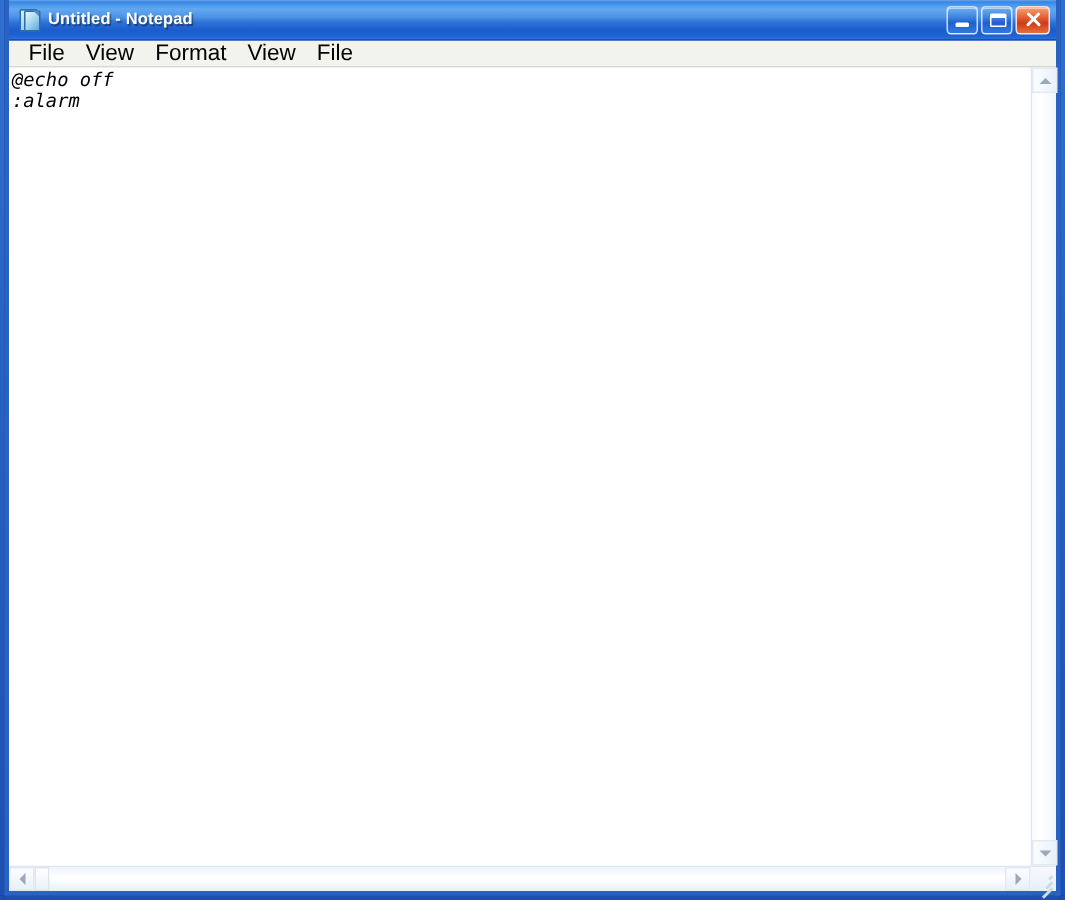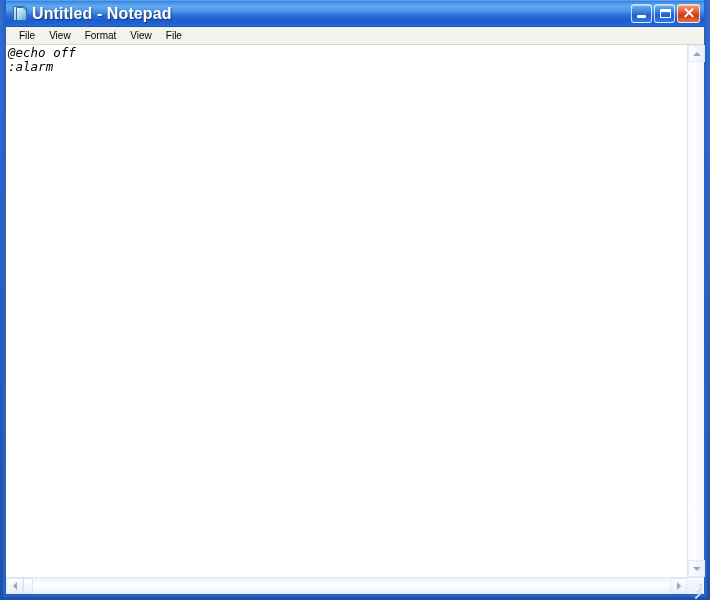--- a/index.html
+++ b/index.html
@@ -98,21 +98,21 @@
   .np-icon .fold {
     position: absolute;
     right: 1px; top: 2px;
     width: 0; height: 0;
     border-left: 4px solid transparent;
     border-top: 4px solid #4d90c4;
   }
 
   #title-text {
     color: #ffffff;
-    font-size: 16px;
+    font-size: 11px;
     font-weight: bold;
     letter-spacing: .1px;
     text-shadow: 1px 1px 1px rgba(0,0,0,.45);
     flex: 1 1 auto;
     white-space: nowrap;
     overflow: hidden;
     line-height: 27px;
     padding-top: 1px;
   }
 
@@ -176,21 +176,21 @@
     flex: 0 0 18px;
     height: 18px;
     background: #f3f3ed;
     border-bottom: 1px solid #d8d8d0;
     display: flex;
     align-items: center;
     padding-left: 6px;
     box-sizing: border-box;
   }
   .menu-item {
-    font-size: 10px;
+    font-size: 15px;
     color: #000000;
     padding: 1px 7px 2px 7px;
     line-height: 13px;
     white-space: nowrap;
     cursor: default;
   }
 
   
   #client {
     flex: 1 1 auto;

